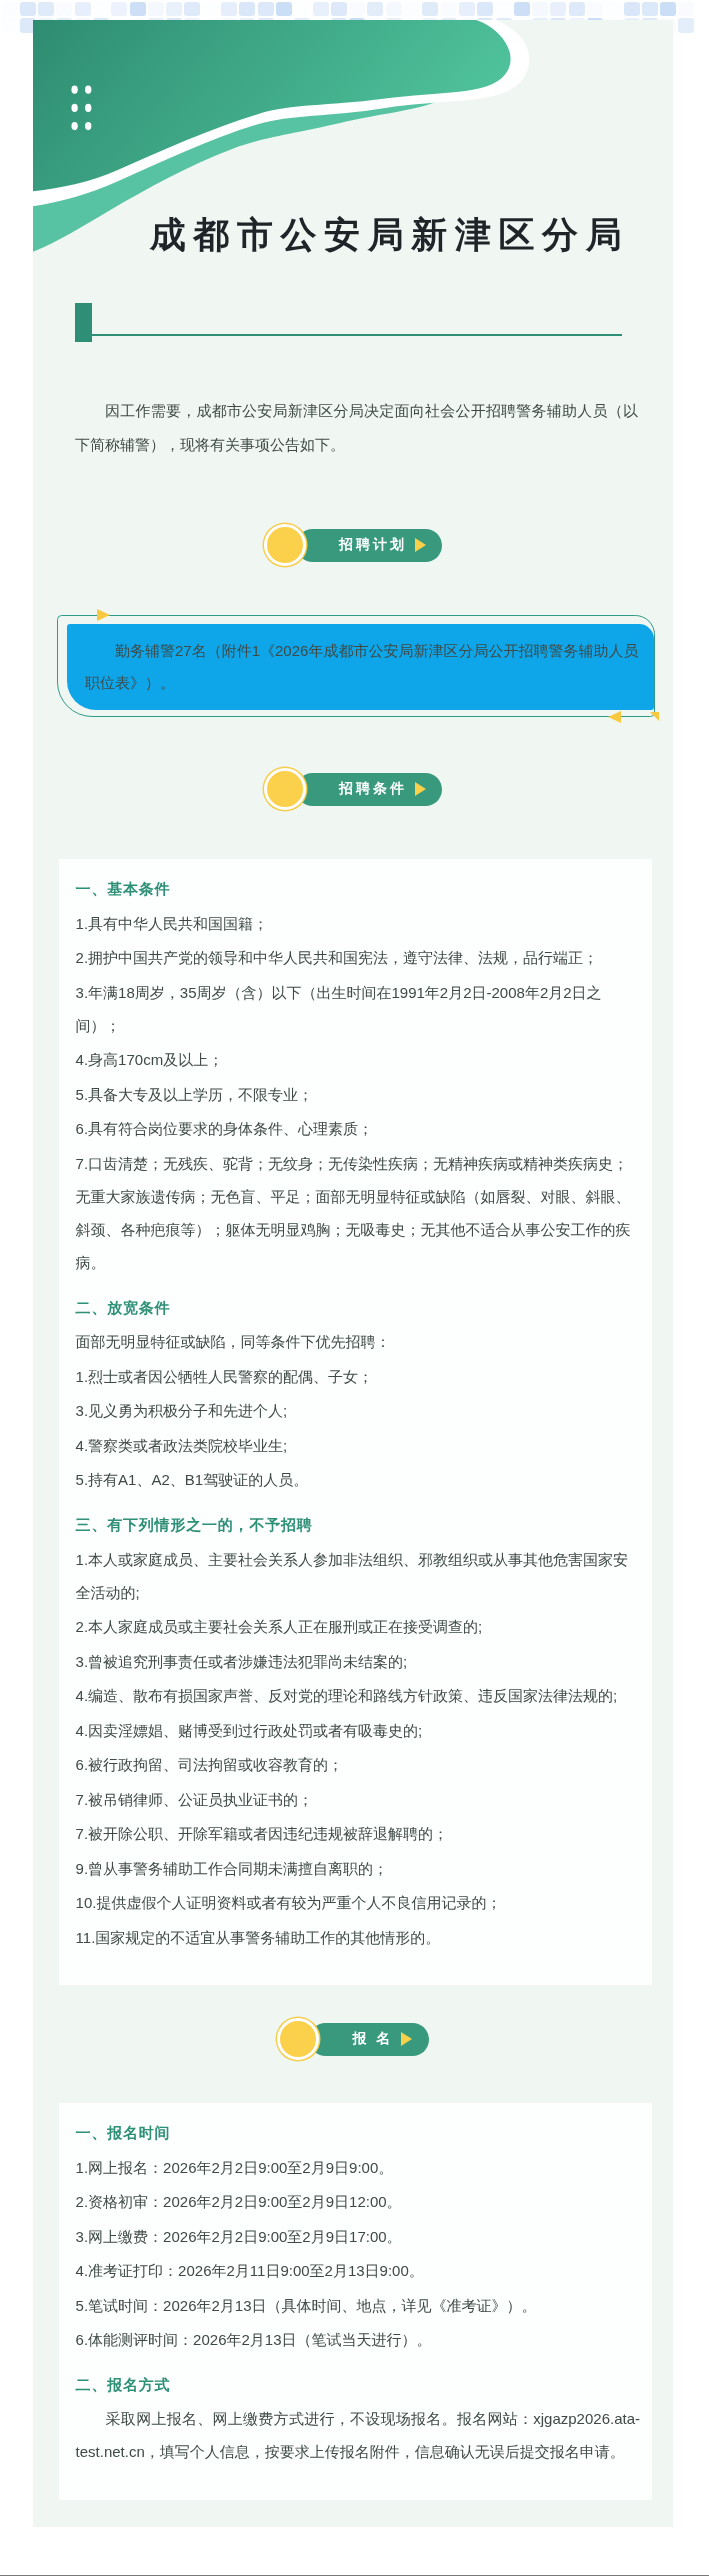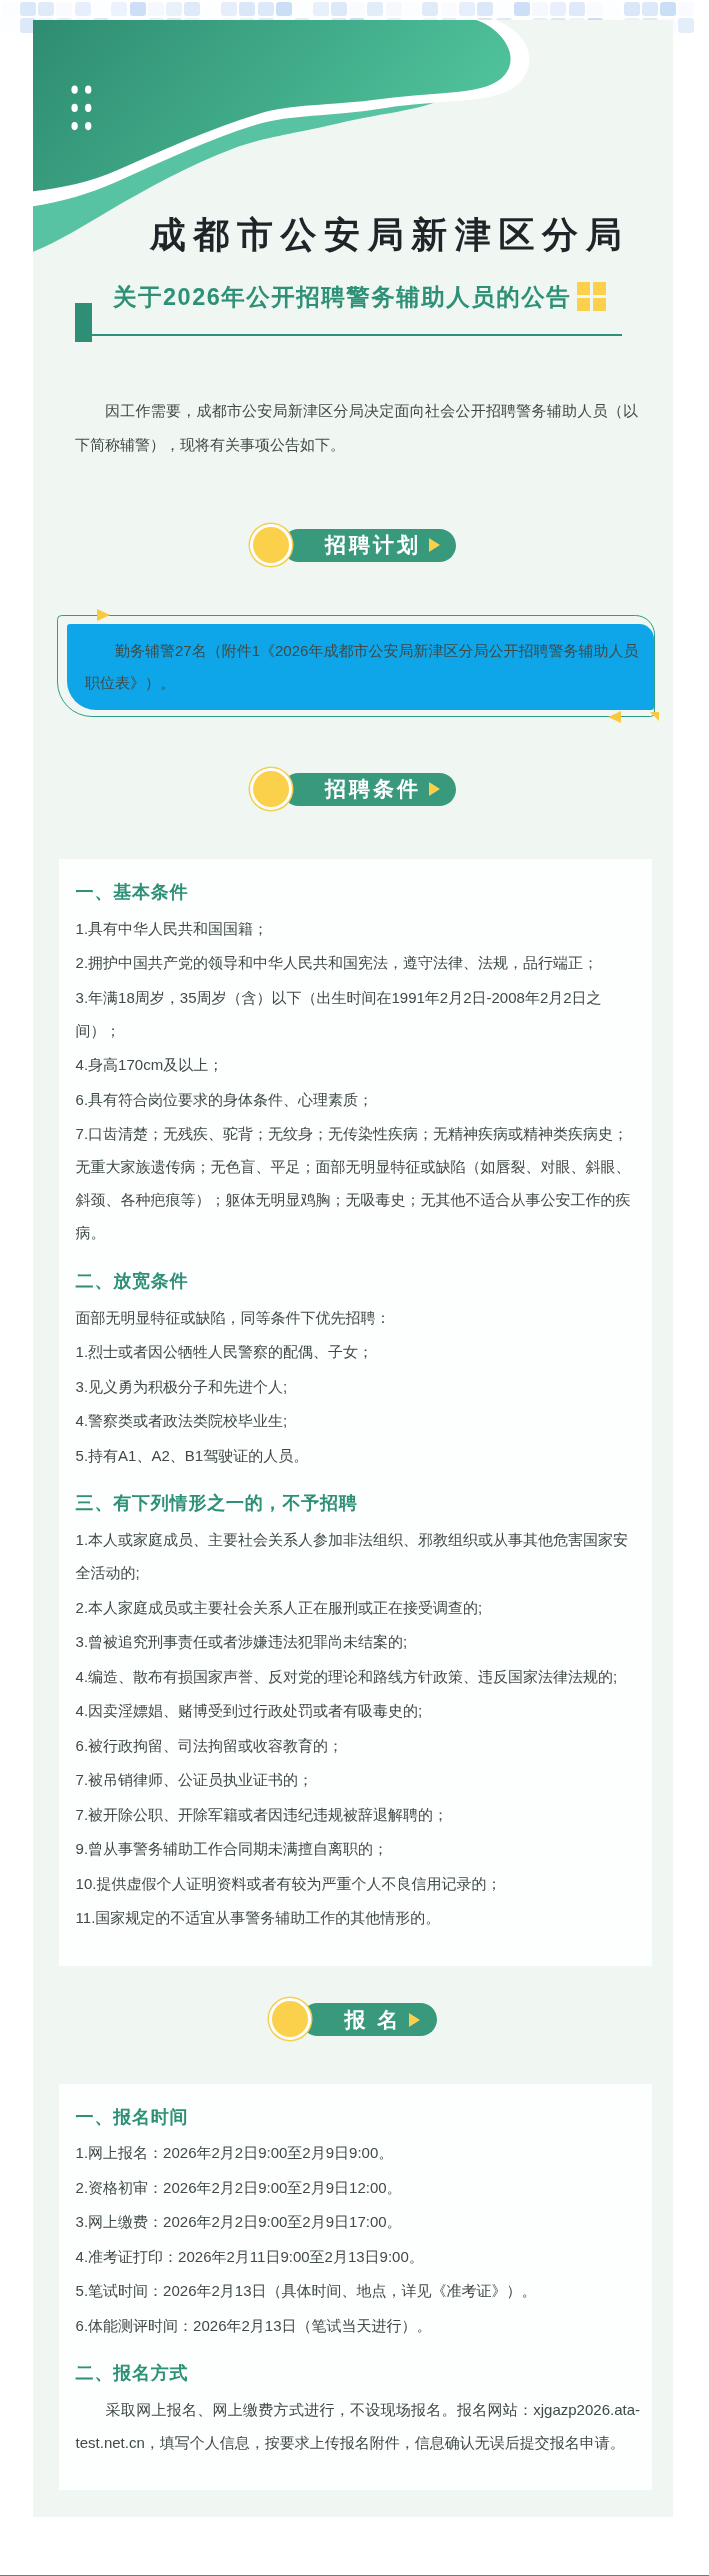--- a/index.html
+++ b/index.html
@@ -39,41 +39,41 @@
   
   .badge-row{display:flex;justify-content:center;}
   .badge-plan{margin-top:61px;}
   .badge-cond{margin-top:50px;}
   .badge-signup{margin-top:32px;text-align:right;}
   .badge{position:relative;display:inline-flex;align-items:center;height:44px;}
   .badge-circle{position:absolute;left:0;top:0.8px;width:36px;height:36px;border-radius:50%;
                 background:#fbd04b;border:3px solid #ffffff;box-shadow:0 0 0 1.5px #f5cd4f;z-index:2;}
   .badge-pill{margin-left:32px;height:33px;background:#38997d;border-radius:16.6px;
               display:inline-flex;align-items:center;padding:0 16.6px 0 26px;z-index:1;}
-  .badge-pill .lbl{color:#ffffff;font-size:21px;font-weight:bold;letter-spacing:3px;white-space:nowrap;margin-left:17px;}
+  .badge-pill .lbl{color:#ffffff;font-size:14px;font-weight:bold;letter-spacing:3px;white-space:nowrap;margin-left:17px;}
   .badge-arrow{width:0;height:0;border-left:11.4px solid #fbd04b;border-top:7.6px solid transparent;
                border-bottom:7.6px solid transparent;margin-left:7.6px;}
 
   
   .notice{position:relative;margin:48px 18px 0 24px;border:1.5px solid #2e9c87;
           border-radius:4.5px 19.7px 4.5px 35px;min-height:99px;box-sizing:border-box;}
   .notice::before{content:"";position:absolute;top:-6.8px;left:39px;width:0;height:0;
           border-left:13px solid #f8c93e;border-top:6px solid transparent;border-bottom:6.8px solid transparent;}
   .notice::after{content:"";position:absolute;bottom:-6.8px;right:33px;width:0;height:0;
           border-right:13px solid #f8c93e;border-top:6.8px solid transparent;border-bottom:6px solid transparent;}
   .notice-fill{position:relative;margin:7.6px 0 6px 9px;background:#0ea5e9;
                border-radius:3px 15px 3px 29px;padding:11.4px 15px 11.4px 18px;}
   .notice-fill::after{content:"";position:absolute;right:-4.5px;bottom:-10.6px;width:0;height:0;
           border-top:9.8px solid #f8c93e;border-left:9.8px solid transparent;}
   .notice-fill p{margin:0;font-size:15px;line-height:32px;color:#3f4a46;text-indent:2em;}
 
   
   .card{background:#fdfefe;margin:48px 21px 0 26px;padding:21px 12px 30px 16.6px;box-sizing:border-box;}
   .card-signup{margin-top:42px;}
-  .card h3{margin:19.7px 0 7.6px 0;font-size:18px;font-weight:bold;color:#2d9077;letter-spacing:0.8px;}
+  .card h3{margin:19.7px 0 7.6px 0;font-size:15px;font-weight:bold;color:#2d9077;letter-spacing:0.8px;}
   .card h3.first{margin-top:0;}
   .item{margin:1.5px 0;font-size:15px;line-height:33px;color:#3f4a46;}
   .para-indent{text-indent:2em;text-align:justify;}
 </style>
 </head>
 <body>
 
 <div class="screen">
 
   <div class="mosaic">
@@ -177,29 +177,20 @@
             <ellipse cx="73" cy="116" rx="4.2" ry="5.4"></ellipse>
           <ellipse cx="55" cy="140" rx="4.2" ry="5.4"></ellipse>
             <ellipse cx="73" cy="140" rx="4.2" ry="5.4"></ellipse>
         </g>
       </svg>
       <h1 class="org-title">成都市公安局新津区分局</h1>
     </div>
 
     <div class="subtitle">
       <span class="v-bar"></span>
-      <h2>
-        <span>关于2026年公开招聘警务辅助人员的公告</span>
-        <span class="ygrid">
-            <i></i>
-            <i></i>
-            <i></i>
-            <i></i>
-          </span>
-      </h2>
       <div class="rule"></div>
     </div>
 
     <p class="intro">因工作需要，成都市公安局新津区分局决定面向社会公开招聘警务辅助人员（以下简称辅警），现将有关事项公告如下。</p>
 
     <div class="badge-row badge-plan">
       <div class="badge">
         <span class="badge-circle"></span>
         <span class="badge-pill">
           <span class="lbl">招聘计划</span>
@@ -225,20 +216,21 @@
     </div>
 
     <div class="card">
       <h3 class="first">一、基本条件</h3>
       <div>
 
       <p class="item">1.具有中华人民共和国国籍；</p>
           <p class="item">2.拥护中国共产党的领导和中华人民共和国宪法，遵守法律、法规，品行端正；</p>
           <p class="item">3.年满18周岁，35周岁（含）以下（出生时间在1991年2月2日-2008年2月2日之间）；</p>
           <p class="item">4.身高170cm及以上；</p>
+          <p class="item">5.具备大专及以上学历，不限专业；</p>
           <p class="item">6.具有符合岗位要求的身体条件、心理素质；</p>
           <p class="item">7.口齿清楚；无残疾、驼背；无纹身；无传染性疾病；无精神疾病或精神类疾病史；无重大家族遗传病；无色盲、平足；面部无明显特征或缺陷（如唇裂、对眼、斜眼、斜颈、各种疤痕等）；躯体无明显鸡胸；无吸毒史；无其他不适合从事公安工作的疾病。</p>
         </div>
 
       <h3>二、放宽条件</h3>
       <div>
 
       <p class="item">面部无明显特征或缺陷，同等条件下优先招聘：</p>
           <p class="item">1.烈士或者因公牺牲人民警察的配偶、子女；</p>
           <p class="item">3.见义勇为积极分子和先进个人;</p>

